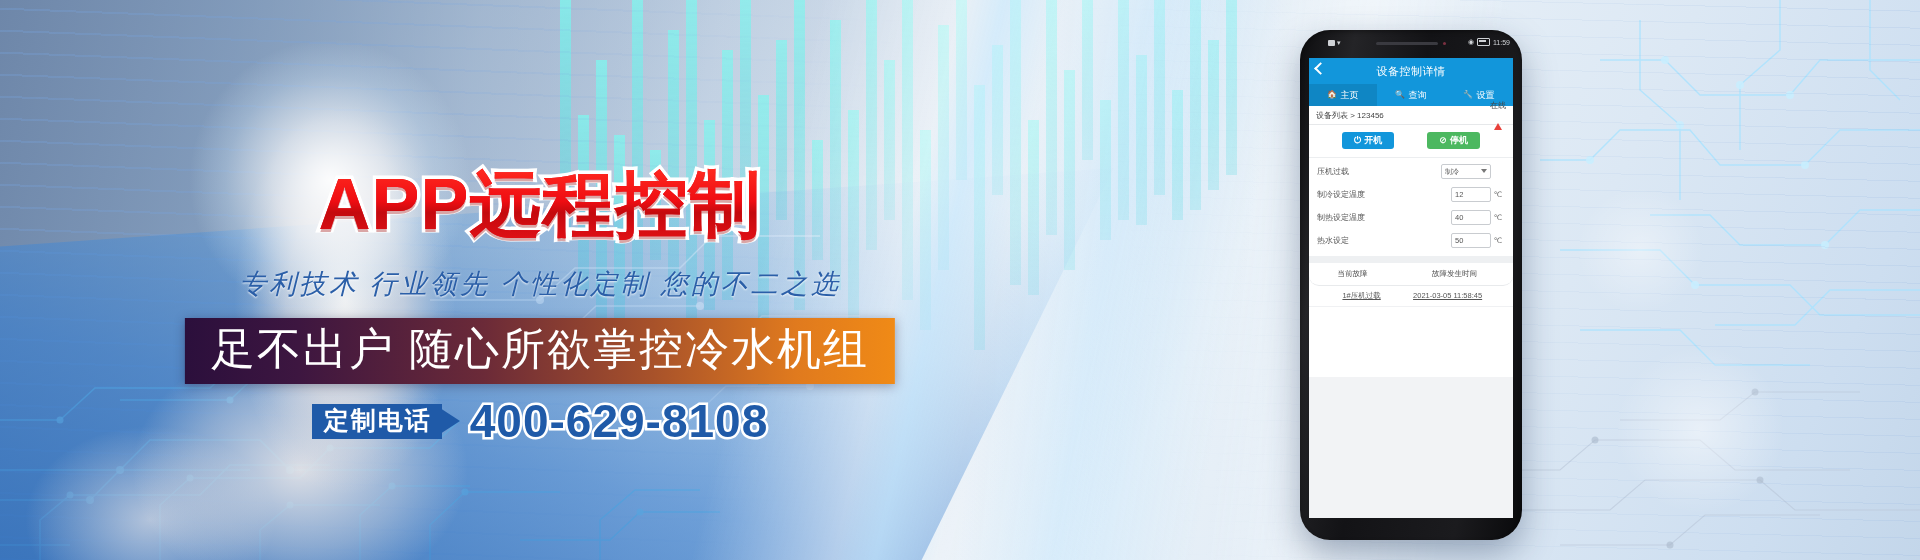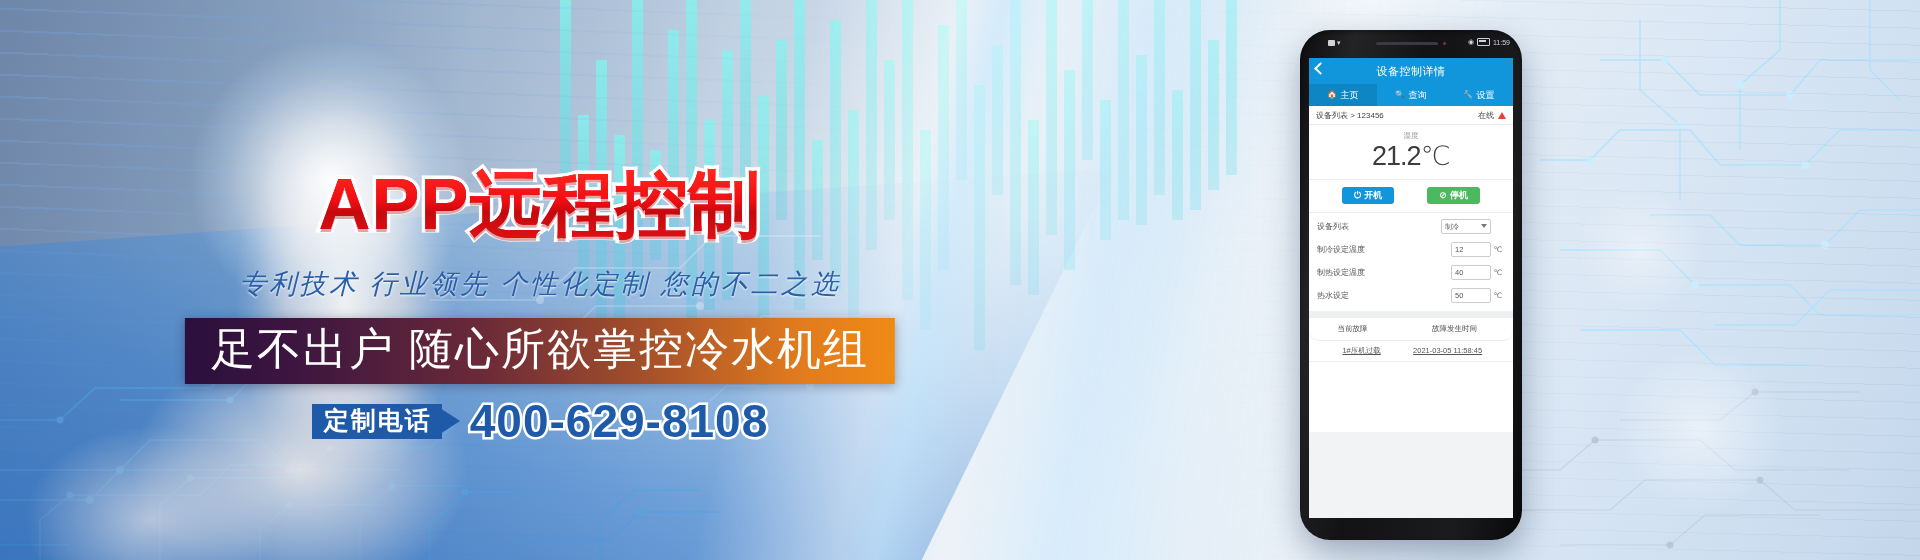--- a/index.html
+++ b/index.html
@@ -152,21 +152,21 @@
   .tabs{height:22px;background:#1296db;display:flex;color:#fff;font-size:9px;}
   .tab{flex:1;display:flex;align-items:center;justify-content:center;gap:3px;}
   .tab.active{background:#0f86c4;}
   .tab-ic{font-size:8px;line-height:1;}
 
   .crumb{
     height:18px;background:#fff;border-bottom:1px solid #e6e8ea;
     display:flex;align-items:center;justify-content:space-between;
     padding:0 7px;font-size:8px;color:#444;
   }
-  .crumb-status{display:flex;align-items:center;gap:4px;}
+  .crumb-status{display:flex;align-items:center;gap:12px;flex-direction:column;}
   .warn-tri{
     width:0;height:0;border-left:4px solid transparent;border-right:4px solid transparent;
     border-bottom:7px solid #e8403a;display:inline-block;
   }
 
   .tempcard{background:#fff;padding:6px 0 9px;text-align:center;border-bottom:1px solid #eceef0;}
   .temp-label{font-size:7.5px;color:#8a8f95;margin-bottom:1px;}
   .temp-value{font-size:27px;color:#3c3c3c;font-weight:300;letter-spacing:-1px;line-height:1.05;}
 
   .moderow{
@@ -414,40 +414,36 @@
       </div>
 
       <div class="crumb">
         <span>设备列表 &gt; 123456</span>
         <span class="crumb-status">
           <span>在线</span>
           <span class="warn-tri"></span>
         </span>
       </div>
 
-      <div class="tempcard">
-        <div class="temp-label">温度</div>
-        <div class="temp-value">21.2℃</div>
-      </div>
 
 
       <div class="ctrlrow">
         <span class="btn blue">
           <span>⏻</span>
           <span>开机</span>
         </span>
         <span class="btn green">
           <span>⊘</span>
           <span>停机</span>
         </span>
       </div>
 
       <div class="setlist">
         <div class="setrow">
-          <span class="lbl">设备列表</span>
+          <span class="lbl">压机过载</span>
           <span class="select-box">
             <span>制冷</span>
             <span class="car"></span>
           </span>
           <span class="unit"></span>
         </div>
         <div class="setrow">
           <span class="lbl">制冷设定温度</span>
           <span class="num-box">12</span>
           <span class="unit">℃</span>

